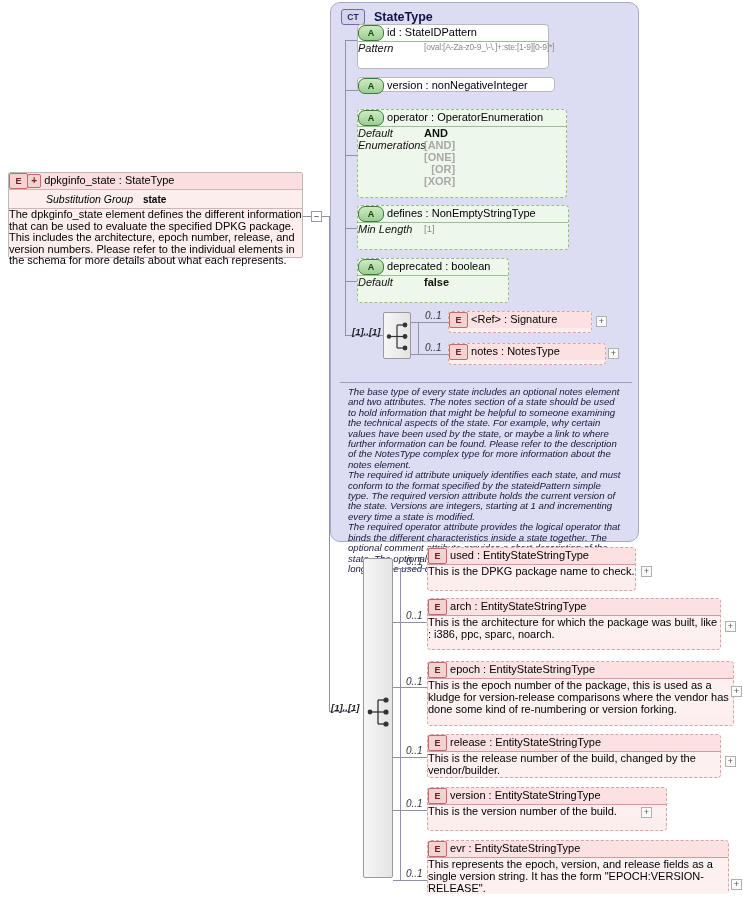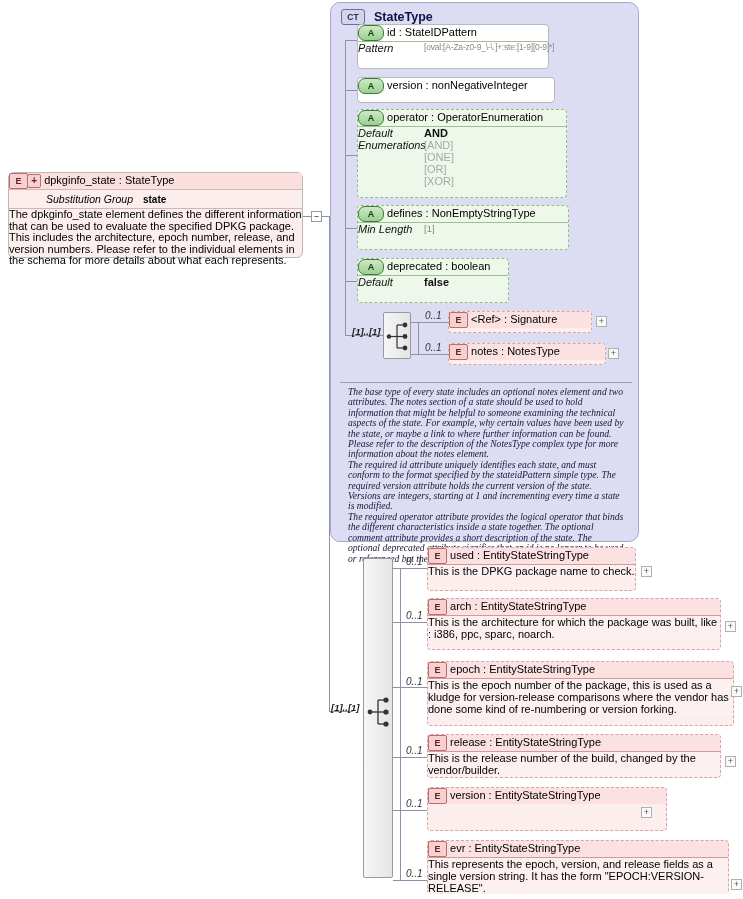--- a/index.html
+++ b/index.html
@@ -40,21 +40,21 @@
     background:#eef8ea;
     border:1px dashed #8fbf86;
     border-radius:4px;
   }
   .attr.solid{border-style:solid;border-color:#b9b9b9;background:#fff;}
   .attr .hdr{background:transparent;}
   .attr .body{border-top:1px solid #9dbf95;background:transparent;}
   .kv{display:flex;}
   .kv .k{font-style:italic;width:66px;flex:none;color:#111;}
   .kv .v{font-style:normal;font-weight:bold;color:#111;}
-  .enumlist{color:#a8a8a8;font-style:normal;font-weight:normal;}
+  .enumlist{color:#a8a8a8;font-style:normal;font-weight:bold;text-align:right;}
 
   
   .elem{
     background:#fdeeee;
     border:1px dashed #d9a3a3;
     border-radius:4px;
   }
   .elem .hdr{background:#fbe1e1;border-radius:3px 3px 0 0;}
   .elem .body{border-top:1px solid #d49a9a;background:#fdf0f0;}
 
@@ -69,21 +69,21 @@
     padding:5px 0 0 8px;
   }
   .ct-title .t{font-size:12.5px;font-weight:bold;color:#11114a;}
 
   
   .ctdoc{
     border-top:1px solid #9b9bc8;
     padding:4px 8px 4px 8px;
     font-style:italic;font-size:9.6px;line-height:10.4px;color:#16163a;
   }
-  .ctdoc p{margin:0;font-family:Liberation Serif, serif;}
+  .ctdoc p{margin:0;}
 
   
   .seqbox{
     background:linear-gradient(90deg,#f6f6f6,#e4e4e4);
     border:1px solid #9a9a9a;
     border-radius:2px;
   }
   .occ{font-style:italic;font-size:10px;color:#333;white-space:nowrap;}
   .occb{font-style:italic;font-size:9.5px;font-weight:bold;color:#222;white-space:nowrap;}
 
@@ -144,21 +144,21 @@
   </div>
   <div class="body">
     <div class="kv">
       <span class="k">Pattern</span>
       <span class="patt">[oval:[A-Za-z0-9_\-\.]+:ste:[1-9][0-9]*]</span>
     </div>
   </div>
 </div>
 
 <div class="abs ln ln-h" style="left:345px;top:90px;width:13px;height:1px;"></div>
-<div class="abs attr solid" style="left:357px;top:77px;width:198px;height:26px;">
+<div class="abs attr solid" style="left:357px;top:77px;width:198px;height:15px;">
   <div class="hdr">
     <span class="badge badge-a">A</span>
     <span class="nm">version</span>
     <span class="ty" style="margin-left:auto;">
       <span>:</span>
       <span>nonNegativeInteger</span>
     </span>
   </div>
 </div>
 
@@ -271,21 +271,21 @@
   </div>
 </div>
 <div class="abs sqp" style="left:608px;top:348px;">+</div>
 
 <div class="abs ctdoc" style="left:340px;top:382px;width:292px;">
   <p>The base type of every state includes an optional notes element and two attributes. The notes section of a state should be used to hold information that might be helpful to someone examining the technical aspects of the state. For example, why certain values have been used by the state, or maybe a link to where further information can be found. Please refer to the description of the NotesType complex type for more information about the notes element.</p>
   <p>The required id attribute uniquely identifies each state, and must conform to the format specified by the stateidPattern simple type. The required version attribute holds the current version of the state. Versions are integers, starting at 1 and incrementing every time a state is modified.</p>
   <p>The required operator attribute provides the logical operator that binds the different characteristics inside a state together. The optional comment attribute provides a short description of the state. The optional deprecated attribute signifies that an id is no longer to be used or referenced but the i</p>
 </div>
 
-<div class="abs root" style="left:8px;top:172px;width:295px;height:86px;border-radius:6px;">
+<div class="abs root" style="left:8px;top:172px;width:295px;height:86px;">
   <div class="hdr root-hdr">
     <span class="badge badge-e">E</span>
     <span class="plusmark" style="margin-left:-4px;">+</span>
     <span class="nm">dpkginfo_state</span>
     <span class="ty">
       <span>:</span>
       <span>StateType</span>
     </span>
   </div>
   <div class="sgrow">
@@ -383,20 +383,21 @@
 <div class="abs occ" style="left:406px;top:798px;">0..1</div>
 <div class="abs elem" style="left:427px;top:787px;width:240px;height:44px;">
   <div class="hdr">
     <span class="badge badge-e">E</span>
     <span class="nm">version</span>
     <span class="ty" style="margin-left:auto;">
       <span>:</span>
       <span>EntityStateStringType</span>
     </span>
   </div>
+  <div class="body">This is the version number of the build.</div>
 </div>
 <div class="abs sqp" style="left:641px;top:807px;">+</div>
 
 <div class="abs ln ln-h" style="left:393px;top:880px;width:34px;height:1px;"></div>
 <div class="abs occ" style="left:406px;top:868px;">0..1</div>
 <div class="abs elem" style="left:427px;top:840px;width:302px;height:54px;">
   <div class="hdr">
     <span class="badge badge-e">E</span>
     <span class="nm">evr</span>
     <span class="ty" style="margin-left:auto;">

